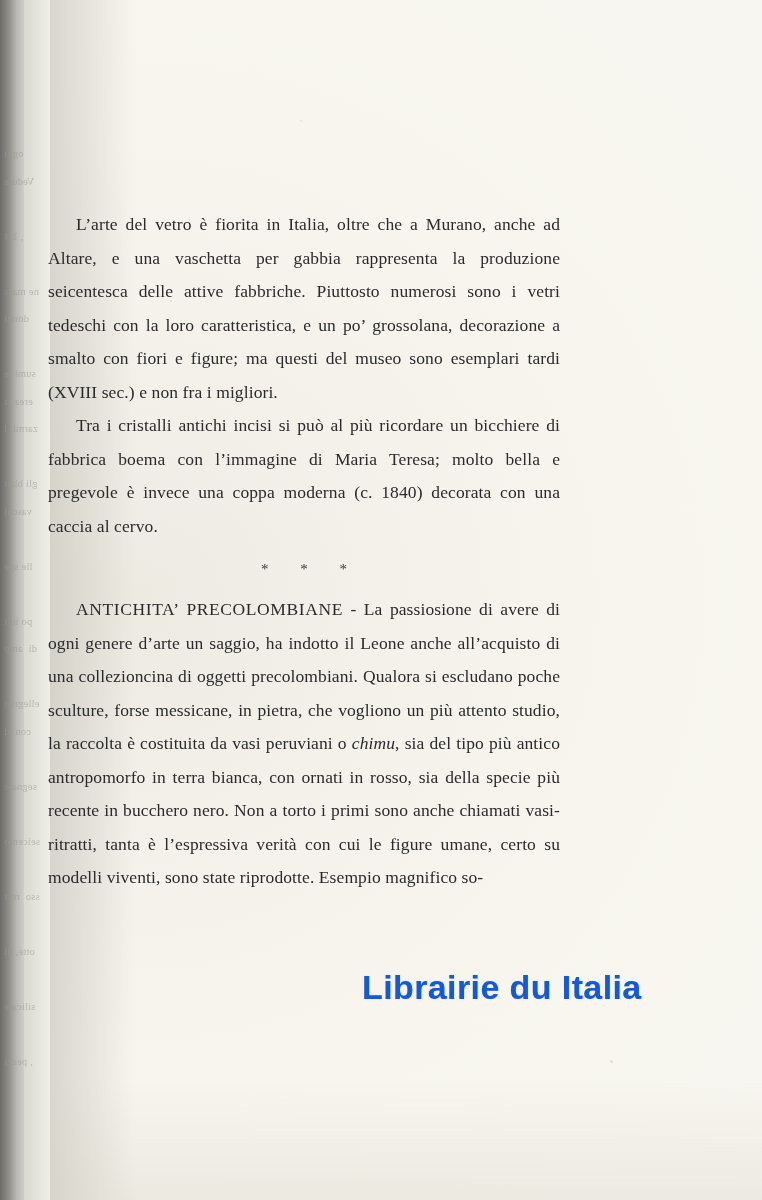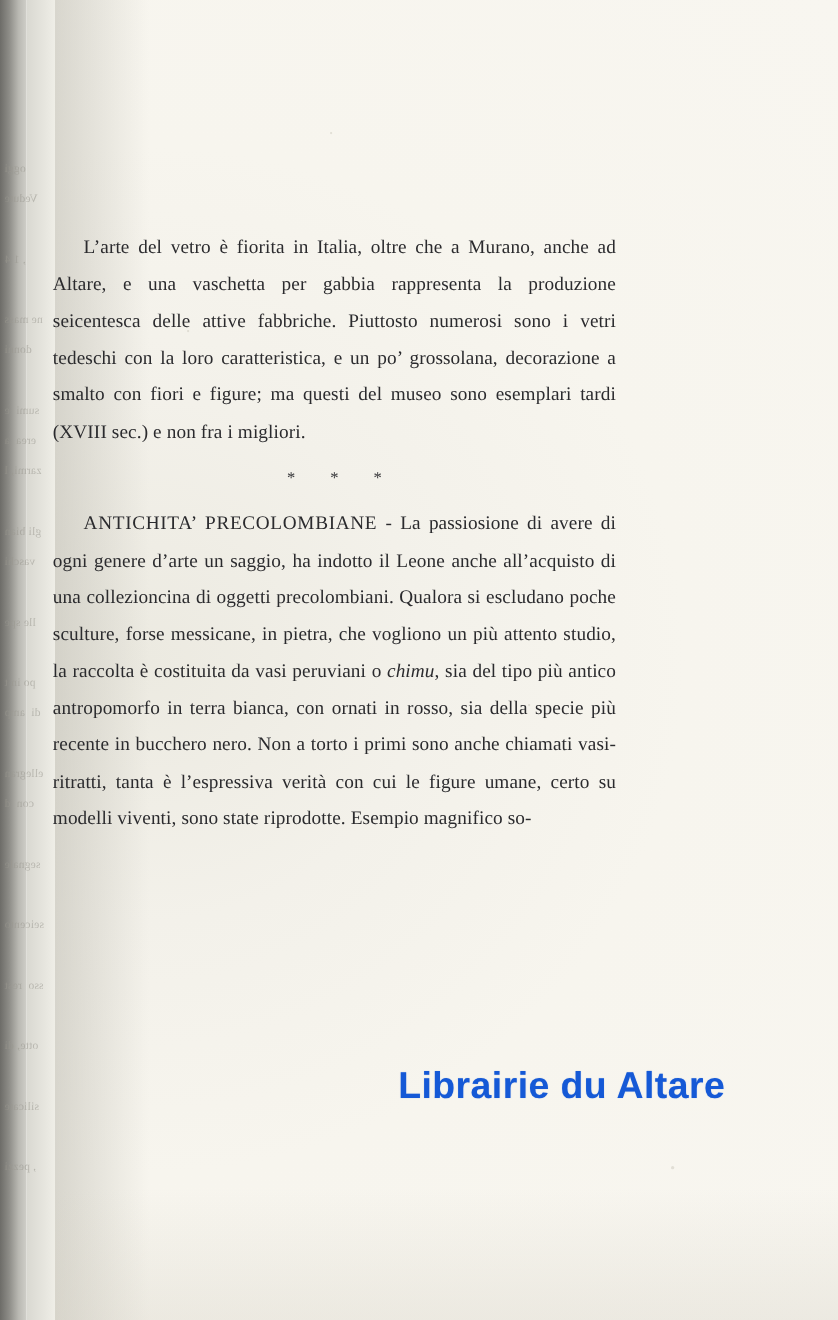--- a/index.html
+++ b/index.html
@@ -189,22 +189,23 @@
     <span class="speckle" style="left:120px;top:300px;width:2px;height:2px;"></span>
     <span class="speckle" style="left:430px;top:640px;width:2px;height:2px;"></span>
     <span class="speckle" style="left:560px;top:1060px;width:3px;height:3px;"></span>
     <span class="speckle" style="left:250px;top:120px;width:2px;height:2px;"></span>
   </div>
 
   <div class="text-block">
 
     <p class="para indent">L’arte del vetro è fiorita in Italia, oltre che a Murano, anche ad Altare, e una vaschetta per gabbia rappresenta la produzione seicentesca delle attive fabbriche. Piuttosto numerosi sono i vetri tedeschi con la loro caratteristica, e un po’ grossolana, decorazione a smalto con fiori e figure; ma questi del museo sono esemplari tardi (XVIII sec.) e non fra i migliori.</p>
 
+    <p class="para indent">Tra i cristalli antichi incisi si può al più ricordare un bicchiere di fabbrica boema con l’immagine di Maria Teresa; molto bella e pregevole è invece una coppa moderna (c. 1840) decorata con una caccia al cervo.</p>
 
     <div class="ornament">* * *</div>
 
     <p class="para indent"><span class="smallcaps-head">ANTICHITA’ PRECOLOMBIANE</span> <span>-</span> <span>La passiosione di avere di ogni genere d’arte un saggio, ha indotto il Leone anche all’acquisto di una collezioncina di oggetti precolombiani. Qualora si escludano poche sculture, forse messicane, in pietra, che vogliono un più attento studio, la raccolta è costituita da vasi peruviani o </span><em class="it">chimu</em><span>, sia del tipo più antico antropomorfo in terra bianca, con ornati in rosso, sia della specie più recente in bucchero nero. Non a torto i primi sono anche chiamati vasi-ritratti, tanta è l’espressiva verità con cui le figure umane, certo su modelli viventi, sono state riprodotte. Esempio magnifico so-</span></p>
 
   </div>
 
-  <div class="watermark">Librairie du Altare</div>
+  <div class="watermark">Librairie du Italia</div>
 
 </div>
 
 </body></html>

